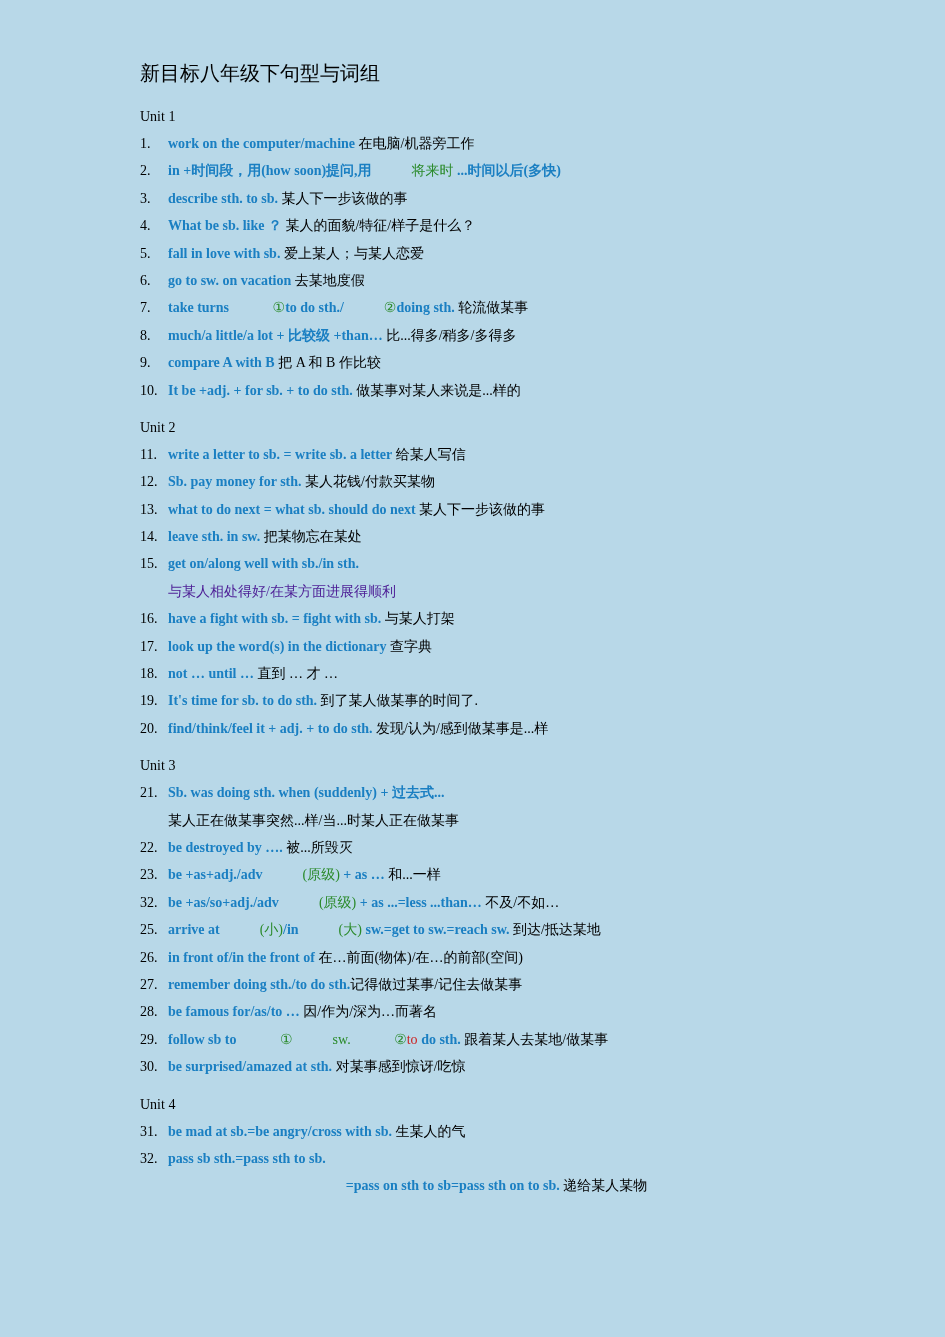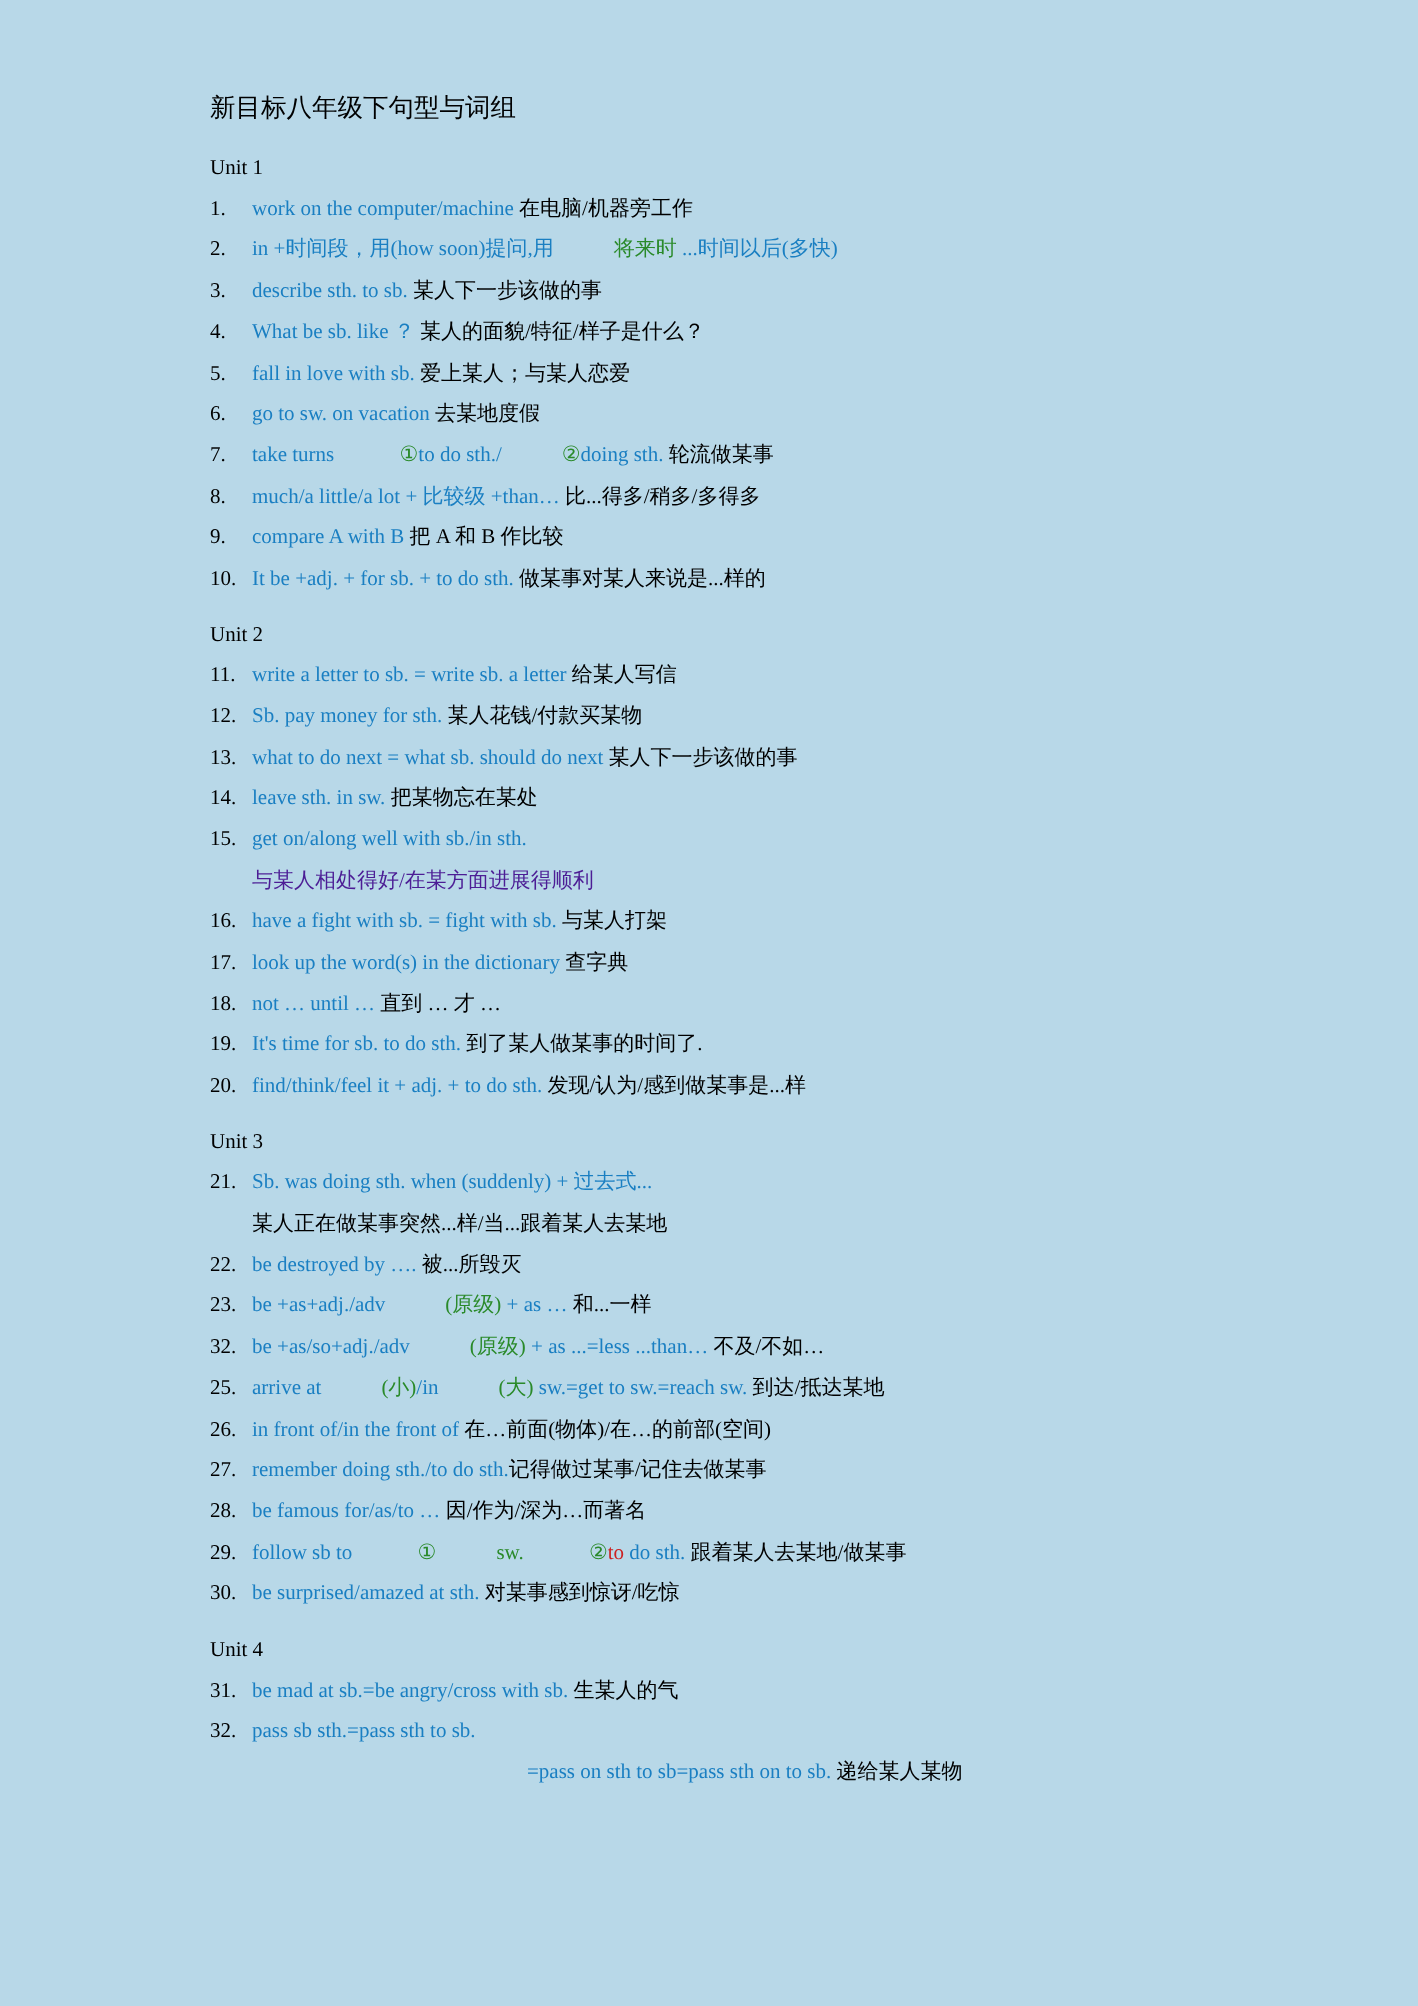--- a/index.html
+++ b/index.html
@@ -7,21 +7,21 @@
       background-color: #b8d8e8;
       font-family: "SimSun", "宋体", serif;
       font-size: 14px;
       color: #000;
       padding: 60px 120px 60px 140px;
       min-height: 1337px;
       width: 945px;
     }
     .page-title {
       color: #000;
-      font-size: 17px;
+      font-size: 20px;
       margin-bottom: 22px;
       font-weight: normal;
     }
     .unit-title {
       color: #000;
       font-size: 14px;
       font-weight: normal;
       margin-top: 18px;
       margin-bottom: 8px;
     }
@@ -34,20 +34,21 @@
     .item-num {
       color: #000;
       min-width: 28px;
       flex-shrink: 0;
     }
     .item-content {
       flex: 1;
     }
     .en {
       color: #1a7fc2;
+      font-weight: bold;
     }
     .green {
       color: #2a8a2a;
       padding-left: 40px;
     }
     .red {
       color: #cc2222;
     }
     .zh {
       color: #000;
@@ -193,21 +194,21 @@
         </div>
       </div>
     </div>
     <div>
       <div class="unit-title">Unit  3</div>
       <div>
         <div class="item">
           <span class="item-num">21.</span>
           <span class="en">Sb. was doing sth. when (suddenly) + 过去式...</span>
         </div>
-        <div class="sub-line" style="color: rgb(0, 0, 0);">某人正在做某事突然...样/当...跟着某人去某地</div>
+        <div class="sub-line" style="color: rgb(0, 0, 0);">某人正在做某事突然...样/当...时某人正在做某事</div>
       </div>
       <div>
         <div class="item">
           <span class="item-num">22.</span>
           <span class="item-content"><span class="en">be destroyed by ….</span><span class="zh">         被...所毁灭</span></span>
         </div>
       </div>
       <div>
         <div class="item">
           <span class="item-num">23.</span>

